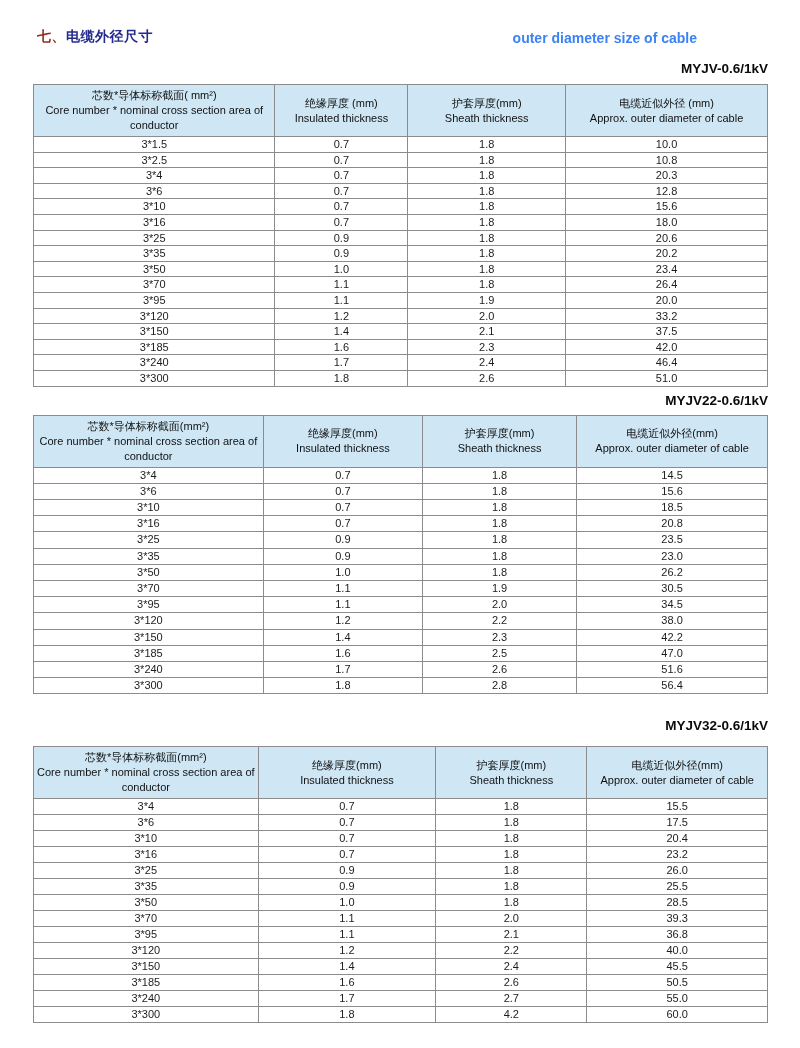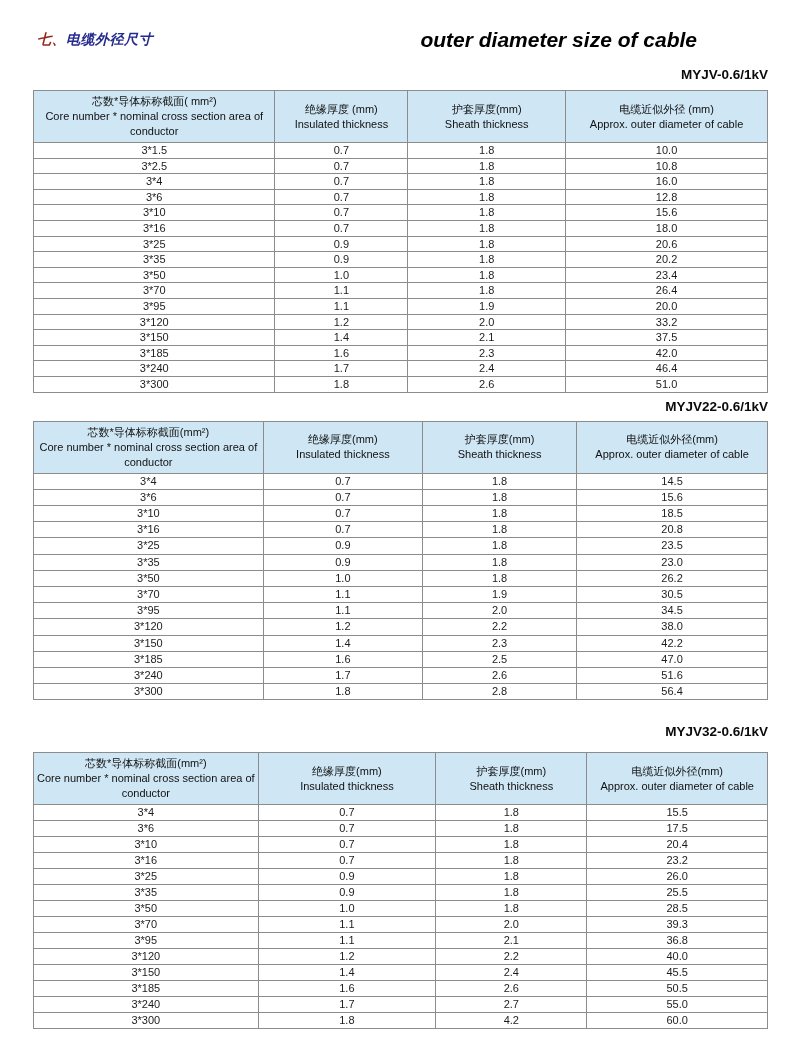--- a/index.html
+++ b/index.html
@@ -12,34 +12,33 @@
   }
   .content {
     box-sizing: border-box;
     width: 800px; height: 1048px;
     padding: 28px 32px 0 33px;
   }
   
   .title-row {
     display: flex;
     justify-content: space-between;
-    align-items: center;
-    font-style: italic;
+    align-items: flex-end;
   }
   .title-zh {
     font-size: 14px; font-weight: bold;
     letter-spacing: 0.5px;
     padding-left: 4px;
     white-space: nowrap;
   }
   .title-zh .prefix { color: #96281b; }
   .title-zh .main   { color: #242a8e; }
   .title-en {
-    font-size: 21px; font-weight: bold;
-    color: #000000;
+    font-size: 14px; font-weight: bold;
+    color: #3b82f6;
     margin-right: 71px;
     white-space: nowrap;
   }
   
   .model-heading {
     text-align: right;
     font-size: 13.5px; font-weight: bold;
     color: #0a0a0a;
     line-height: 17px;
   }
@@ -138,21 +137,21 @@
         <tr>
           <td>3*2.5</td>
           <td>0.7</td>
           <td>1.8</td>
           <td>10.8</td>
         </tr>
         <tr>
           <td>3*4</td>
           <td>0.7</td>
           <td>1.8</td>
-          <td>16.0</td>
+          <td>20.3</td>
         </tr>
         <tr>
           <td>3*6</td>
           <td>0.7</td>
           <td>1.8</td>
           <td>12.8</td>
         </tr>
         <tr>
           <td>3*10</td>
           <td>0.7</td>

